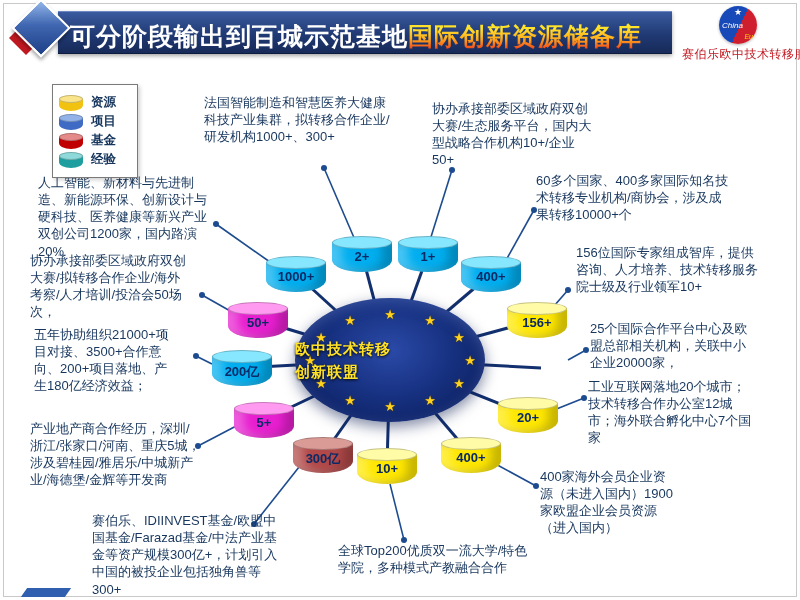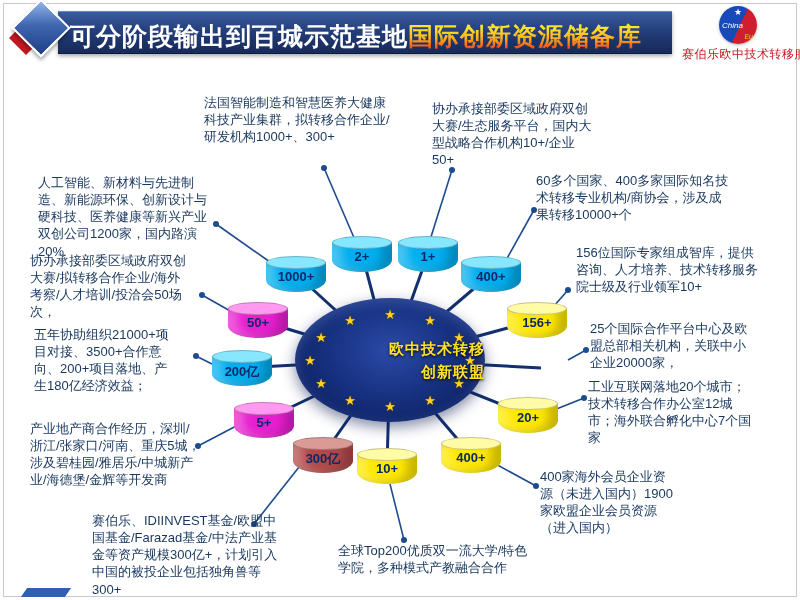--- a/index.html
+++ b/index.html
@@ -61,21 +61,21 @@
   .connectors{position:absolute;left:0;top:0;z-index:2;pointer-events:none;}
 
   
   .hub{
     position:absolute;left:295px;top:298px;width:190px;height:124px;border-radius:50%;
     background:radial-gradient(ellipse at 50% 42%,#2b4aa8 0%,#16307f 48%,#0a1a52 100%);
     box-shadow:0 5px 14px rgba(10,25,80,.5), inset 0 4px 14px rgba(120,150,230,.35);
     z-index:3;
   }
   .hub-text{
-    position:absolute;inset:0;display:flex;flex-direction:column;align-items:flex-end;justify-content:center;
+    position:absolute;inset:0;display:flex;flex-direction:column;align-items:flex-start;justify-content:center;
     color:#FFE227;font-weight:bold;font-size:15px;line-height:1.55;letter-spacing:1px;
     text-shadow:0 1px 3px #000;z-index:2;text-align:center;
   }
   .star{position:absolute;transform:translate(-50%,-50%);color:#FFD21E;font-size:13px;z-index:1;text-shadow:0 0 2px #6b4e00;}
 
   
   .cyl{position:absolute;width:60px;height:36px;z-index:5;}
   .cyl::before{
     content:"";position:absolute;left:0;right:0;top:6px;bottom:0;background:var(--c);
     border-radius:0 0 50% 50%/0 0 12px 12px;
@@ -110,20 +110,38 @@
   </div>
   <div class="logo">
     <div class="logo-circle">
       <span class="logo-star">★</span>
       <span class="logo-china">China</span>
       <span class="logo-eu">Eu</span>
     </div>
     <div class="logo-caption">赛伯乐欧中技术转移服务公司</div>
   </div>
 
+  <div class="legend">
+    <div class="legend-row">
+      <span class="mini c-gold"></span>
+      <span class="legend-label">资源</span>
+    </div>
+    <div class="legend-row">
+      <span class="mini c-blue"></span>
+      <span class="legend-label">项目</span>
+    </div>
+    <div class="legend-row">
+      <span class="mini c-dred"></span>
+      <span class="legend-label">基金</span>
+    </div>
+    <div class="legend-row">
+      <span class="mini c-teal"></span>
+      <span class="legend-label">经验</span>
+    </div>
+  </div>
 
   <svg class="connectors" width="800" height="600">
     <g stroke="#122f6e" stroke-width="3">
       <line x1="390" y1="360" x2="362" y2="254"></line>
       <line x1="390" y1="360" x2="428" y2="254"></line>
       <line x1="390" y1="360" x2="296" y2="274"></line>
       <line x1="390" y1="360" x2="491" y2="274"></line>
       <line x1="390" y1="360" x2="258" y2="320"></line>
       <line x1="390" y1="360" x2="537" y2="320"></line>
       <line x1="390" y1="360" x2="242" y2="368"></line>

